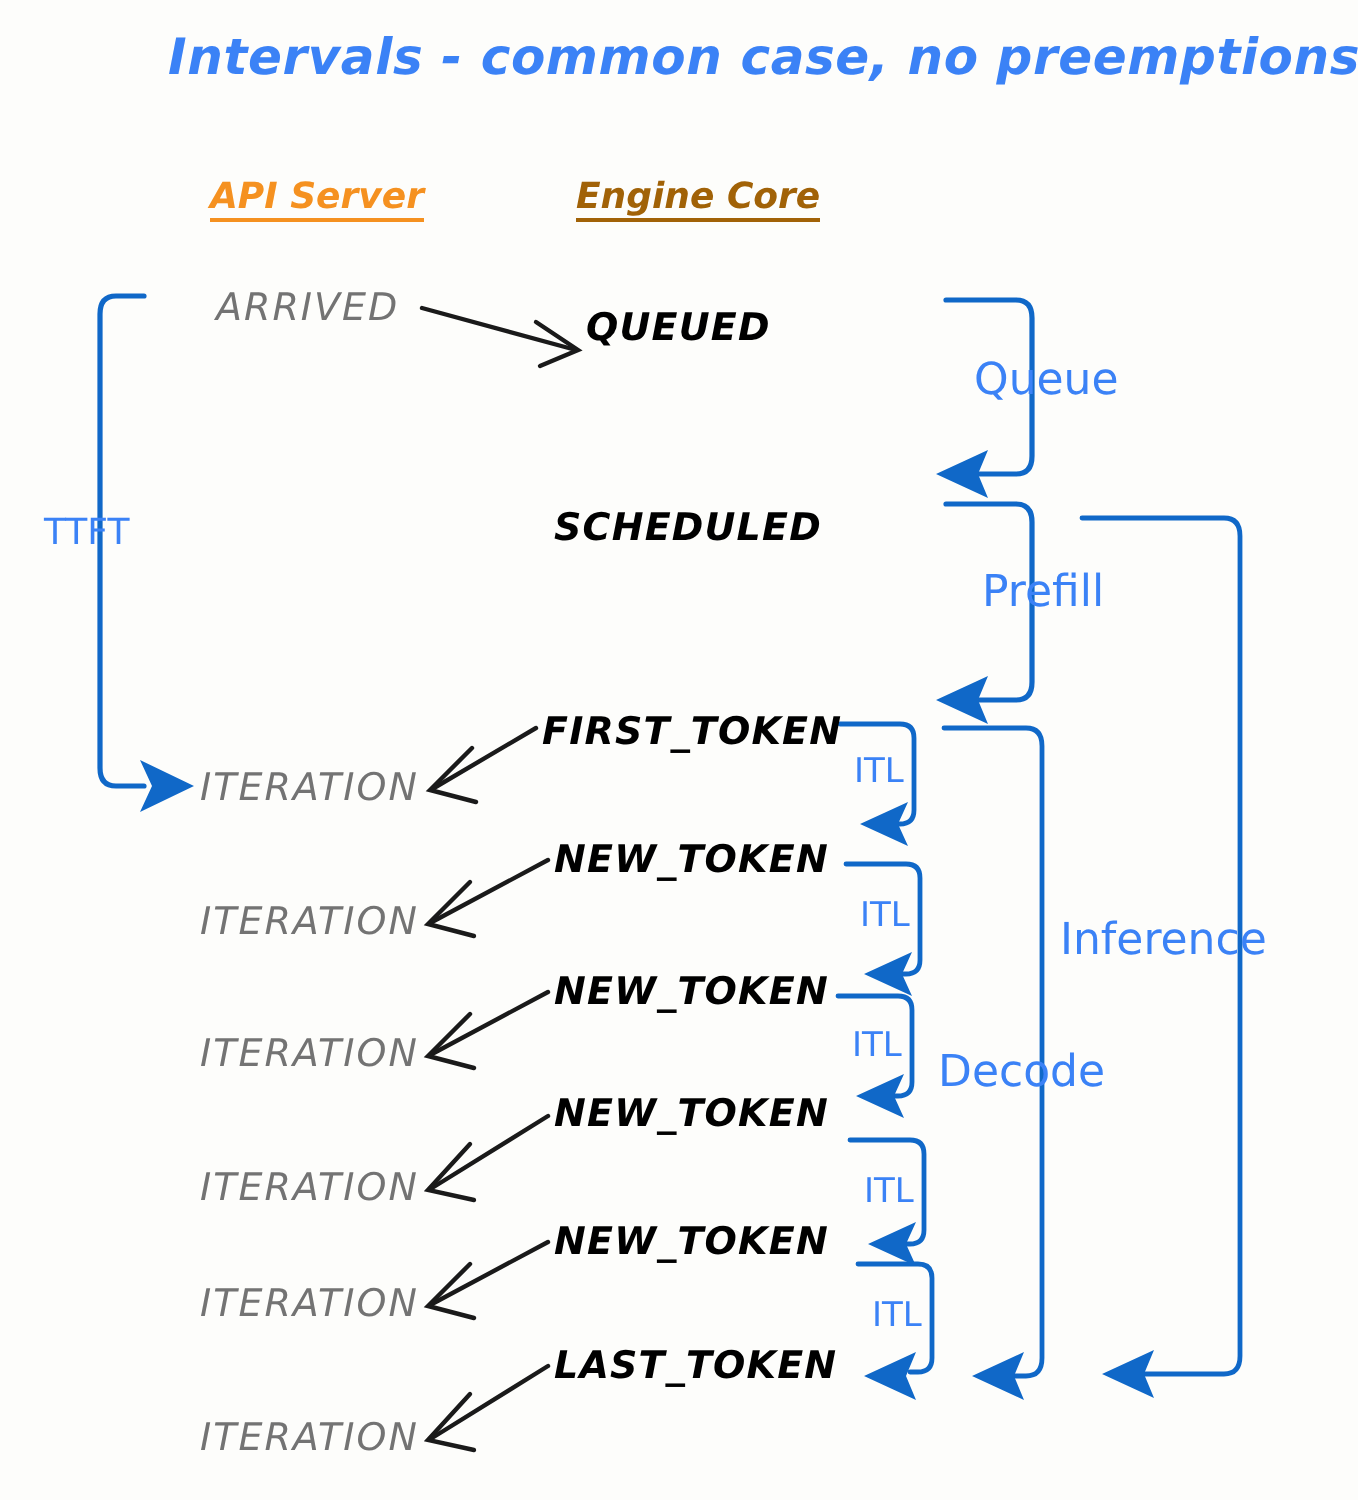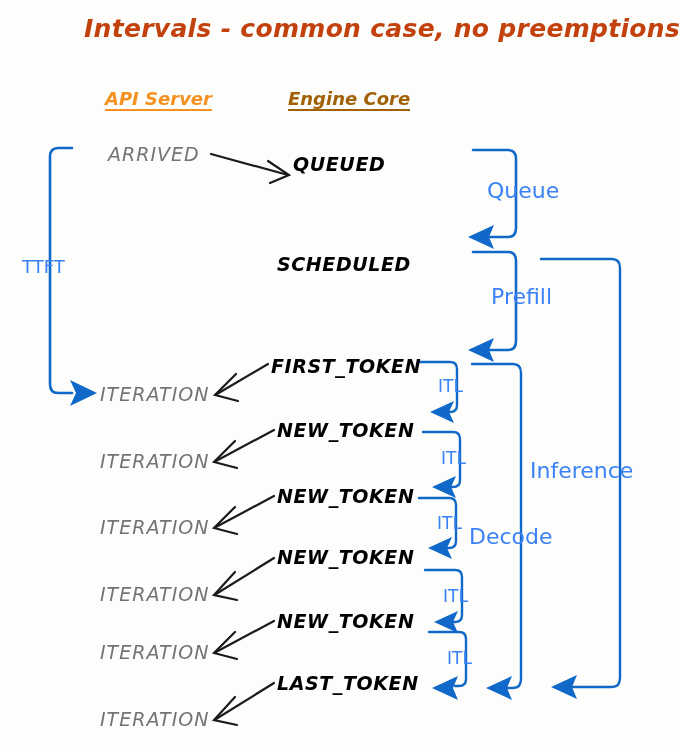--- a/index.html
+++ b/index.html
@@ -8,21 +8,21 @@
     background:#fdfdfb;
     font-family:"DejaVu Sans", sans-serif;
     overflow:hidden;
   }
   #stage{position:relative;width:679px;height:750px;}
   svg.layer{position:absolute;left:0;top:0;width:679px;height:750px;pointer-events:none;}
 
   .lbl{position:absolute;white-space:nowrap;line-height:1;}
   #title{
     left:84px;top:16px;
-    font-size:25px;color:#c2410c;
+    font-size:25px;color:#3b82f6;
     font-family:"DejaVu Sans", sans-serif;
     font-style:italic;font-weight:bold;
     letter-spacing:.3px;
   }
   .hdr{
     font-size:18px;font-style:italic;font-weight:bold;
     font-family:"DejaVu Sans", sans-serif;
     border-bottom:2px solid currentColor;padding-bottom:1px;
   }
   .api{color:#f59120;}
@@ -37,21 +37,21 @@
     font-family:"DejaVu Sans", sans-serif;
     font-style:italic;font-weight:bold;letter-spacing:.6px;
   }
   .blue{
     color:#3b82f6;
     font-family:"DejaVu Sans", sans-serif;
     font-style:normal;font-weight:normal;
   }
   .blue.big{font-size:22px;}
   .blue.mid{font-size:18px;}
-  .blue.small{font-size:17px;margin-left:11px;}
+  .blue.small{font-size:17px;}
 </style>
 </head>
 <body>
 
 <div id="stage">
 
   <svg class="layer" viewBox="0 0 679 750">
 
     <g stroke="#1a1a1a" fill="none" stroke-width="2.2" stroke-linecap="round">
       <path d="M211,154 L288,175"></path>

